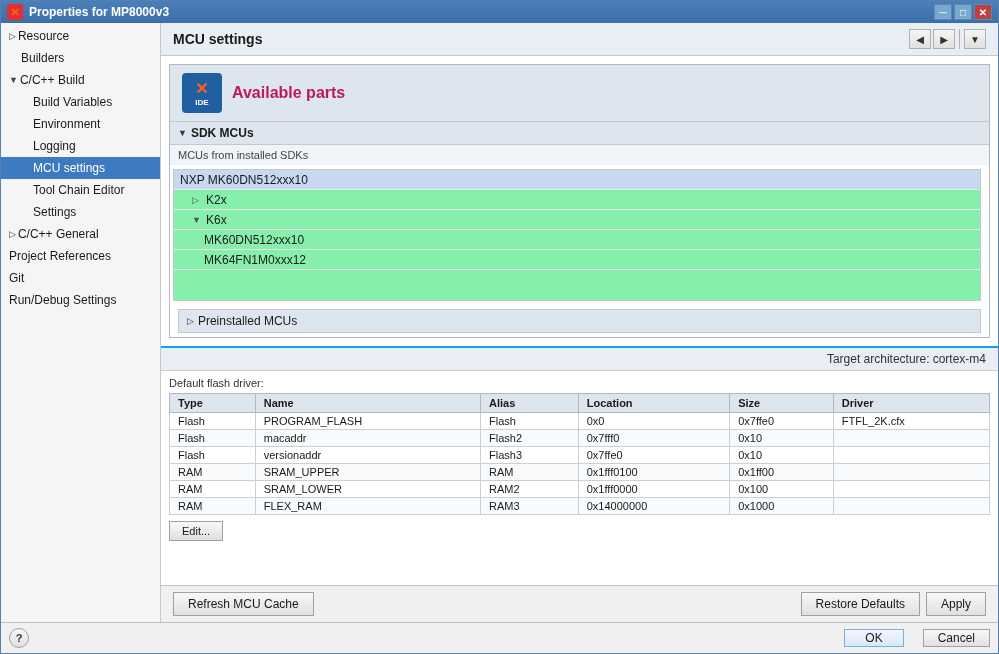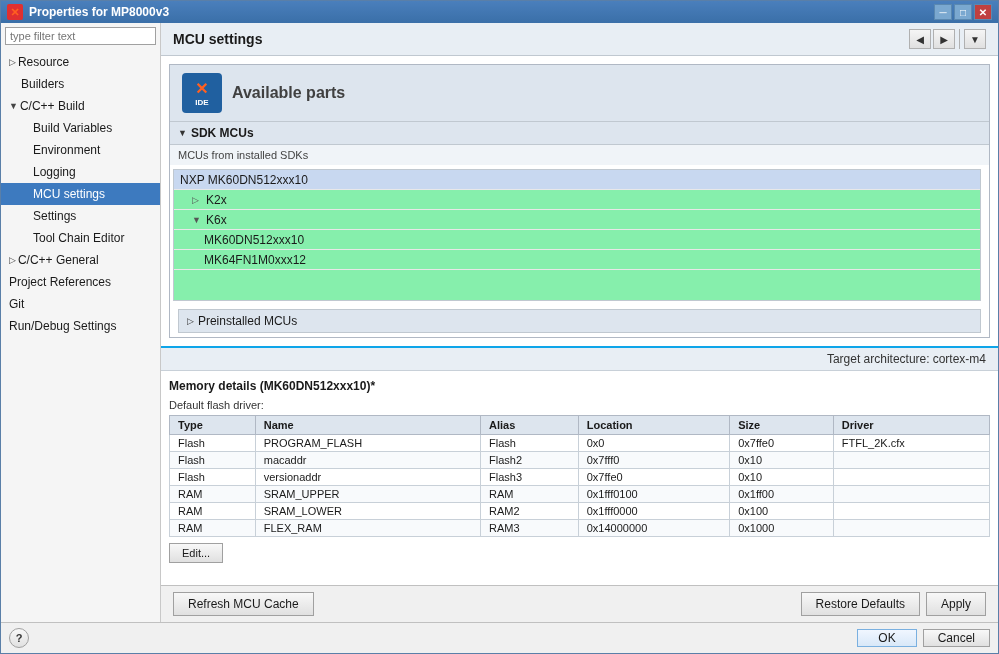--- a/index.html
+++ b/index.html
@@ -33,21 +33,21 @@
     .nav-buttons { display: flex; gap: 2px; }
     .nav-btn { width: 22px; height: 20px; background: linear-gradient(to bottom, #f5f5f5, #e0e0e0); border: 1px solid #b0b0b0; display: flex; align-items: center; justify-content: center; cursor: pointer; font-size: 10px; color: #333; }
     .nav-sep { width: 1px; background: #b0b0b0; margin: 0 2px; }
 
     .panel-body { flex: 1; overflow-y: auto; padding: 0; }
 
     .available-parts-section { margin: 8px; border: 1px solid #b0b8c4; background: white; }
     .avail-header { background: #dde5ee; padding: 8px 12px; display: flex; align-items: center; gap: 10px; }
     .ide-logo { width: 40px; height: 40px; background: #2060a0; border-radius: 4px; display: flex; align-items: center; justify-content: center; color: white; font-size: 10px; font-weight: bold; flex-direction: column; }
     .ide-logo-x { font-size: 16px; color: #ff6020; font-weight: bold; }
-    .avail-title { font-size: 16px; font-weight: bold; color: #404040; text-align: right; }
+    .avail-title { font-size: 16px; font-weight: bold; color: #be185d; text-align: right; }
 
     .sdk-section { margin: 0; }
     .sdk-header { background: #dde5ee; padding: 4px 8px; display: flex; align-items: center; gap: 4px; border-top: 1px solid #c0c8d0; border-bottom: 1px solid #c0c8d0; font-weight: bold; cursor: pointer; }
     .sdk-arrow { font-size: 9px; color: #333; }
     .sdk-label { font-size: 12px; color: #1a1a1a; }
     .sdk-subtitle { padding: 4px 8px; color: #444; font-size: 11px; background: #f0f4f8; }
 
     .parts-tree { border: 1px solid #c0c8d0; margin: 4px 8px 8px 3px; background: #86efac; }
     .parts-tree-row { display: flex; align-items: center; padding: 2px 6px; cursor: pointer; border-bottom: 1px solid #e8e8e8; min-height: 20px; }
     .parts-tree-row.selected-row { background: #c8d8f0; }
@@ -74,21 +74,21 @@
     .edit-btn { padding: 3px 12px; background: linear-gradient(to bottom, #f8f8f8, #e0e0e0); border: 1px solid #a0a0a0; cursor: pointer; font-size: 11px; color: #1a1a1a; }
 
     .bottom-bar { background: #f0f0f0; border-top: 1px solid #c0c0c0; padding: 6px 12px; display: flex; justify-content: flex-end; align-items: center; flex-shrink: 0; }
     .refresh-btn { padding: 4px 10px; background: linear-gradient(to bottom, #f8f8f8, #e0e0e0); border: 1px solid #a0a0a0; cursor: pointer; font-size: 11px; margin-right: auto; }
     .action-btn { padding: 4px 14px; background: linear-gradient(to bottom, #f8f8f8, #e0e0e0); border: 1px solid #a0a0a0; cursor: pointer; font-size: 12px; color: #1a1a1a; }
 
     .dialog-bottom { display: flex; justify-content: space-between; align-items: center; padding: 5px 8px; background: #f0f0f0; border-top: 1px solid #c0c0c0; flex-shrink: 0; }
     .help-btn { width: 20px; height: 20px; border-radius: 50%; border: 1px solid #a0a0a0; background: linear-gradient(to bottom, #f8f8f8, #e0e0e0); display: flex; align-items: center; justify-content: center; cursor: pointer; font-size: 11px; font-weight: bold; color: #333; }
     .ok-cancel { display: flex; gap: 6px; }
     .ok-btn { padding: 0 20px; background: linear-gradient(to bottom, #f0f6ff, #d8e8f8); border: 1px solid #7ab0e0; cursor: pointer; font-size: 12px; color: #1a1a1a; }
-    .cancel-btn { padding: 1px 14px; background: linear-gradient(to bottom, #f8f8f8, #e0e0e0); border: 1px solid #a0a0a0; cursor: pointer; font-size: 12px; color: #1a1a1a; }
+    .cancel-btn { padding: 1px 14px; background: linear-gradient(to bottom, #f8f8f8, #e0e0e0); border: 1px solid #a0a0a0; cursor: pointer; font-size: 12px; color: #1a1a1a; margin-left: 13px; }
 
     .restore-ok-cancel { display: flex; gap: 6px; align-items: center; }
   </style>
 </head>
 <body>
 
 <div class="window">
 
   <div class="titlebar">
     <div class="titlebar-icon">
@@ -98,21 +98,20 @@
     <div class="titlebar-buttons">
       <div class="titlebar-btn">─</div>
       <div class="titlebar-btn">□</div>
       <div class="titlebar-btn close">✕</div>
     </div>
   </div>
 
   <div class="body-area">
 
     <div class="sidebar">
-      <input class="filter-input" type="text" placeholder="type filter text" style="">
       <div class="tree-area">
         <div class="tree-item">
           <span class="tree-parent">
             <span class="tree-arrow">▷</span>
             <span>Resource</span>
           </span>
         </div>
         <div class="tree-item indent1">
           <span>Builders</span>
         </div>
@@ -128,24 +127,24 @@
         <div class="tree-item indent2">
           <span>Environment</span>
         </div>
         <div class="tree-item indent2">
           <span>Logging</span>
         </div>
         <div class="tree-item indent2 selected">
           <span>MCU settings</span>
         </div>
         <div class="tree-item indent2">
+          <span>Tool Chain Editor</span>
+        </div>
+        <div class="tree-item indent2">
           <span>Settings</span>
-        </div>
-        <div class="tree-item indent2">
-          <span>Tool Chain Editor</span>
         </div>
         <div class="tree-item">
           <span class="tree-parent">
             <span class="tree-arrow">▷</span>
             <span>C/C++ General</span>
           </span>
         </div>
         <div class="tree-item">
           <span>Project References</span>
         </div>
@@ -217,21 +216,20 @@
             </div>
           </div>
         </div>
 
         <div class="target-arch-bar">
           <span>Target architecture:</span>
           <span>cortex-m4</span>
         </div>
 
         <div class="memory-section">
-          <div class="memory-title">Memory details (MK60DN512xxx10)*</div>
           <div class="flash-driver-label">Default flash driver:</div>
 
           <table class="memory-table">
             <thead>
               <tr>
                 <th>Type</th>
                 <th>Name</th>
                 <th>Alias</th>
                 <th>Location</th>
                 <th>Size</th>

